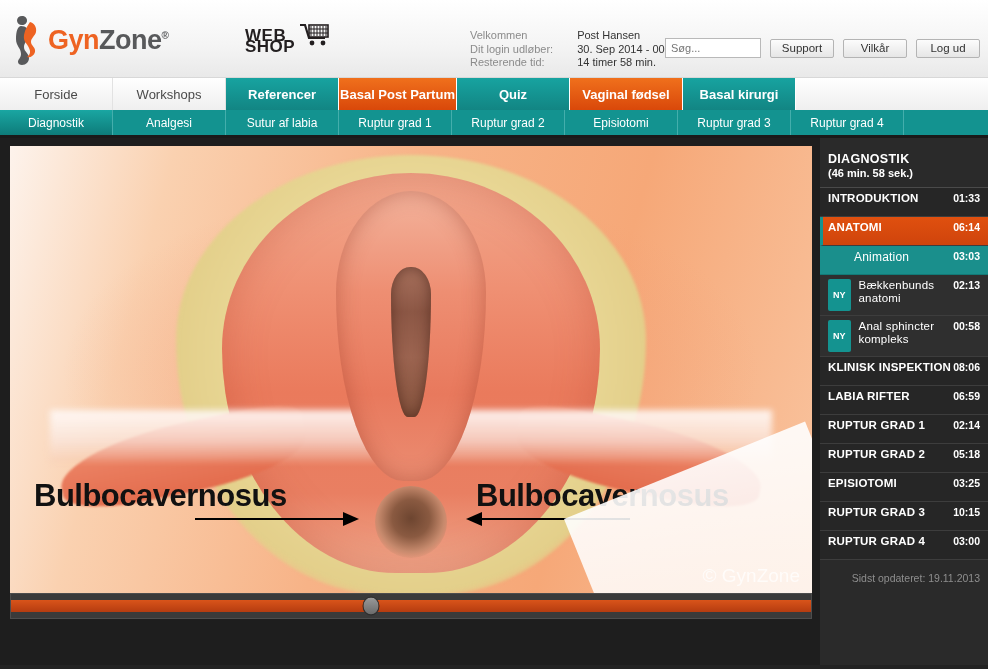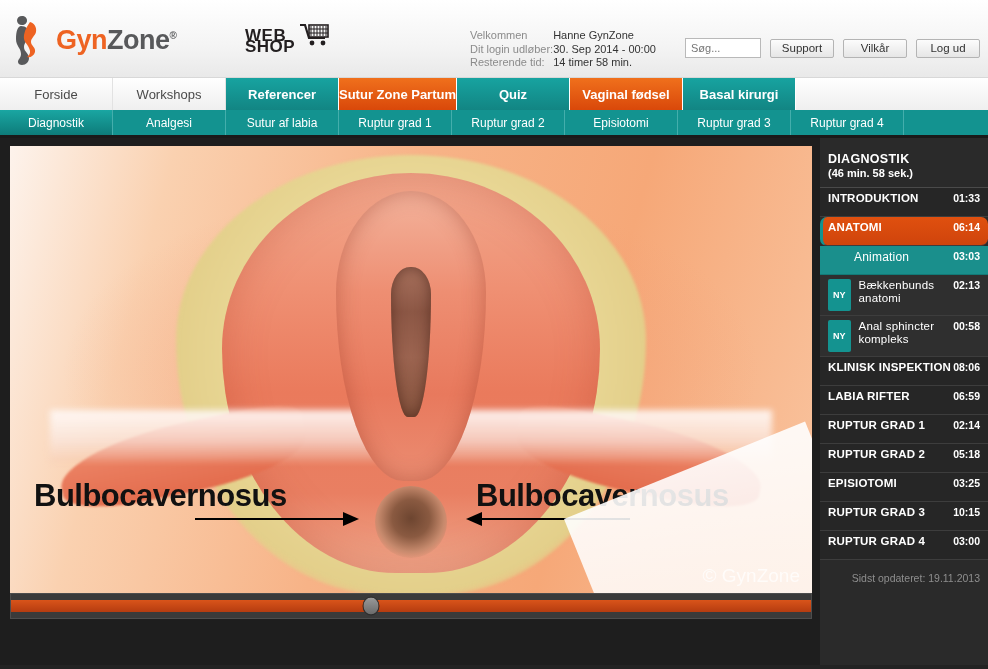--- a/index.html
+++ b/index.html
@@ -12,52 +12,52 @@
 
   
   .header {
     position: relative;
     height: 78px;
     background: linear-gradient(#ffffff 0%, #f4f4f4 60%, #e9e9e9 100%);
     border-bottom: 1px solid #d8d8d8;
   }
   .logo-wrap {
     position: absolute; left: 10px; top: 14px;
-    display: flex; align-items: center; gap: 16px;
+    display: flex; align-items: center; gap: 8px;
   }
   .logo-figure { width: 30px; height: 52px; position: relative; }
   .logo-text { font-size: 27px; font-weight: bold; letter-spacing: -0.5px; }
   .logo-gyn { color: #EE6322; }
   .logo-zone { color: #58595B; }
   .logo-reg { font-size: 10px; color: #58595B; vertical-align: super; }
 
   .webshop {
     position: absolute; left: 228px; top: 22px;
     display: flex; align-items: flex-end; gap: 3px;
   }
   .webshop-text {
     font-size: 17px; font-weight: bold; color: #231F20;
     line-height: 11px; letter-spacing: 0.5px; margin-left: 17px;
   }
   .webshop-text span { display: block; }
 
   .userinfo {
     position: absolute; left: 470px; top: 29px;
     font-size: 11px; line-height: 13.5px;
-    display: flex; 
+    display: flex; gap: 24px;
   }
   .userinfo .labels { color: #8b8b8b; }
   .userinfo .values { color: #333333; }
 
   .hdr-controls {
     position: absolute; right: 8px; top: 38px;
     display: flex; align-items: center; gap: 9px;
   }
   .search-input {
-    width: 76px; height: 20px;
+    width: 96px; height: 20px;
     border: 1px solid #b9b9b9; background: #ffffff;
     font-size: 11px; color: #6d6d6d; padding: 0 5px;
     font-family: "Liberation Sans", sans-serif;
   }
   .hdr-btn {
     height: 19px; min-width: 64px; padding: 0 10px;
     border: 1px solid #b4b4b4; border-radius: 2px;
     background: linear-gradient(#fcfcfc, #e6e6e6);
     font-size: 11.5px; color: #333333; cursor: pointer;
     font-family: "Liberation Sans", sans-serif;
@@ -200,21 +200,21 @@
   .side-title .t2 { font-size: 11px; font-weight: bold; margin-top: 1px; }
   .chapters { border-top: 1px solid #4a4a4a; }
   .chapter {
     display: flex; 
     min-height: 29px; padding: 4px 8px 4px 8px;
     border-bottom: 1px solid #3d3d3d;
     background: #262626; color: #ffffff; cursor: pointer;
   }
   .chapter .nm { flex: 1 1 auto; font-size: 11.5px; font-weight: bold; letter-spacing: 0.2px; }
   .chapter .tm { flex: 0 0 auto; font-size: 10.5px; font-weight: bold; }
-  .chapter.active { background: linear-gradient(#e0500f, #cf440c); border-left: 3px solid #139390; padding-left: 5px; border-radius: 7px; }
+  .chapter.active { background: linear-gradient(#e0500f, #cf440c); border-left: 3px solid #139390; padding-left: 5px; }
   .chapter.sub { background: #1a8f8c; padding-left: 34px; border-bottom: 1px solid #127a77; }
   .chapter.sub .nm { font-weight: normal; font-size: 12px; }
   .chapter.subny { background: #2f2f2f; padding-left: 8px; gap: 8px; }
   .chapter.subny .nm { font-weight: normal; font-size: 11.5px; line-height: 13px; }
   .ny-badge {
     flex: 0 0 auto; background: #149390; color: #ffffff;
     font-size: 9px; font-weight: bold; padding: 11px 5px; border-radius: 2px;
   }
   .side-updated { padding: 12px 8px; color: #8e8e8e; font-size: 10.5px; text-align: right; }
 
@@ -258,39 +258,39 @@
     </span>
   </div>
 
   <div class="userinfo">
     <div class="labels">
       <div>Velkommen</div>
       <div>Dit login udløber:</div>
       <div>Resterende tid:</div>
     </div>
     <div class="values">
-      <div>Hanne GynZone</div>
+      <div>Post Hansen</div>
       <div>30. Sep 2014 - 00:00</div>
       <div>14 timer 58 min.</div>
     </div>
   </div>
 
   <div class="hdr-controls">
     <input class="search-input" type="text" placeholder="Søg..." style="">
     <button class="hdr-btn">Support</button>
     <button class="hdr-btn">Vilkår</button>
     <button class="hdr-btn">Log ud</button>
   </div>
 </div>
 
 <div class="nav-main">
   <div class="tab">Forside</div>
   <div class="tab">Workshops</div>
   <div class="tab teal">Referencer</div>
-  <div class="tab orange" style="width:118px">Sutur Zone Partum</div>
+  <div class="tab orange" style="width:118px">Basal Post Partum</div>
   <div class="tab teal">Quiz</div>
   <div class="tab orange">Vaginal fødsel</div>
   <div class="tab teal">Basal kirurgi</div>
   <div class="filler"></div>
 </div>
 
 <div class="nav-sub">
   <div class="subtab active">Diagnostik</div>
   <div class="subtab">Analgesi</div>
   <div class="subtab">Sutur af labia</div>

